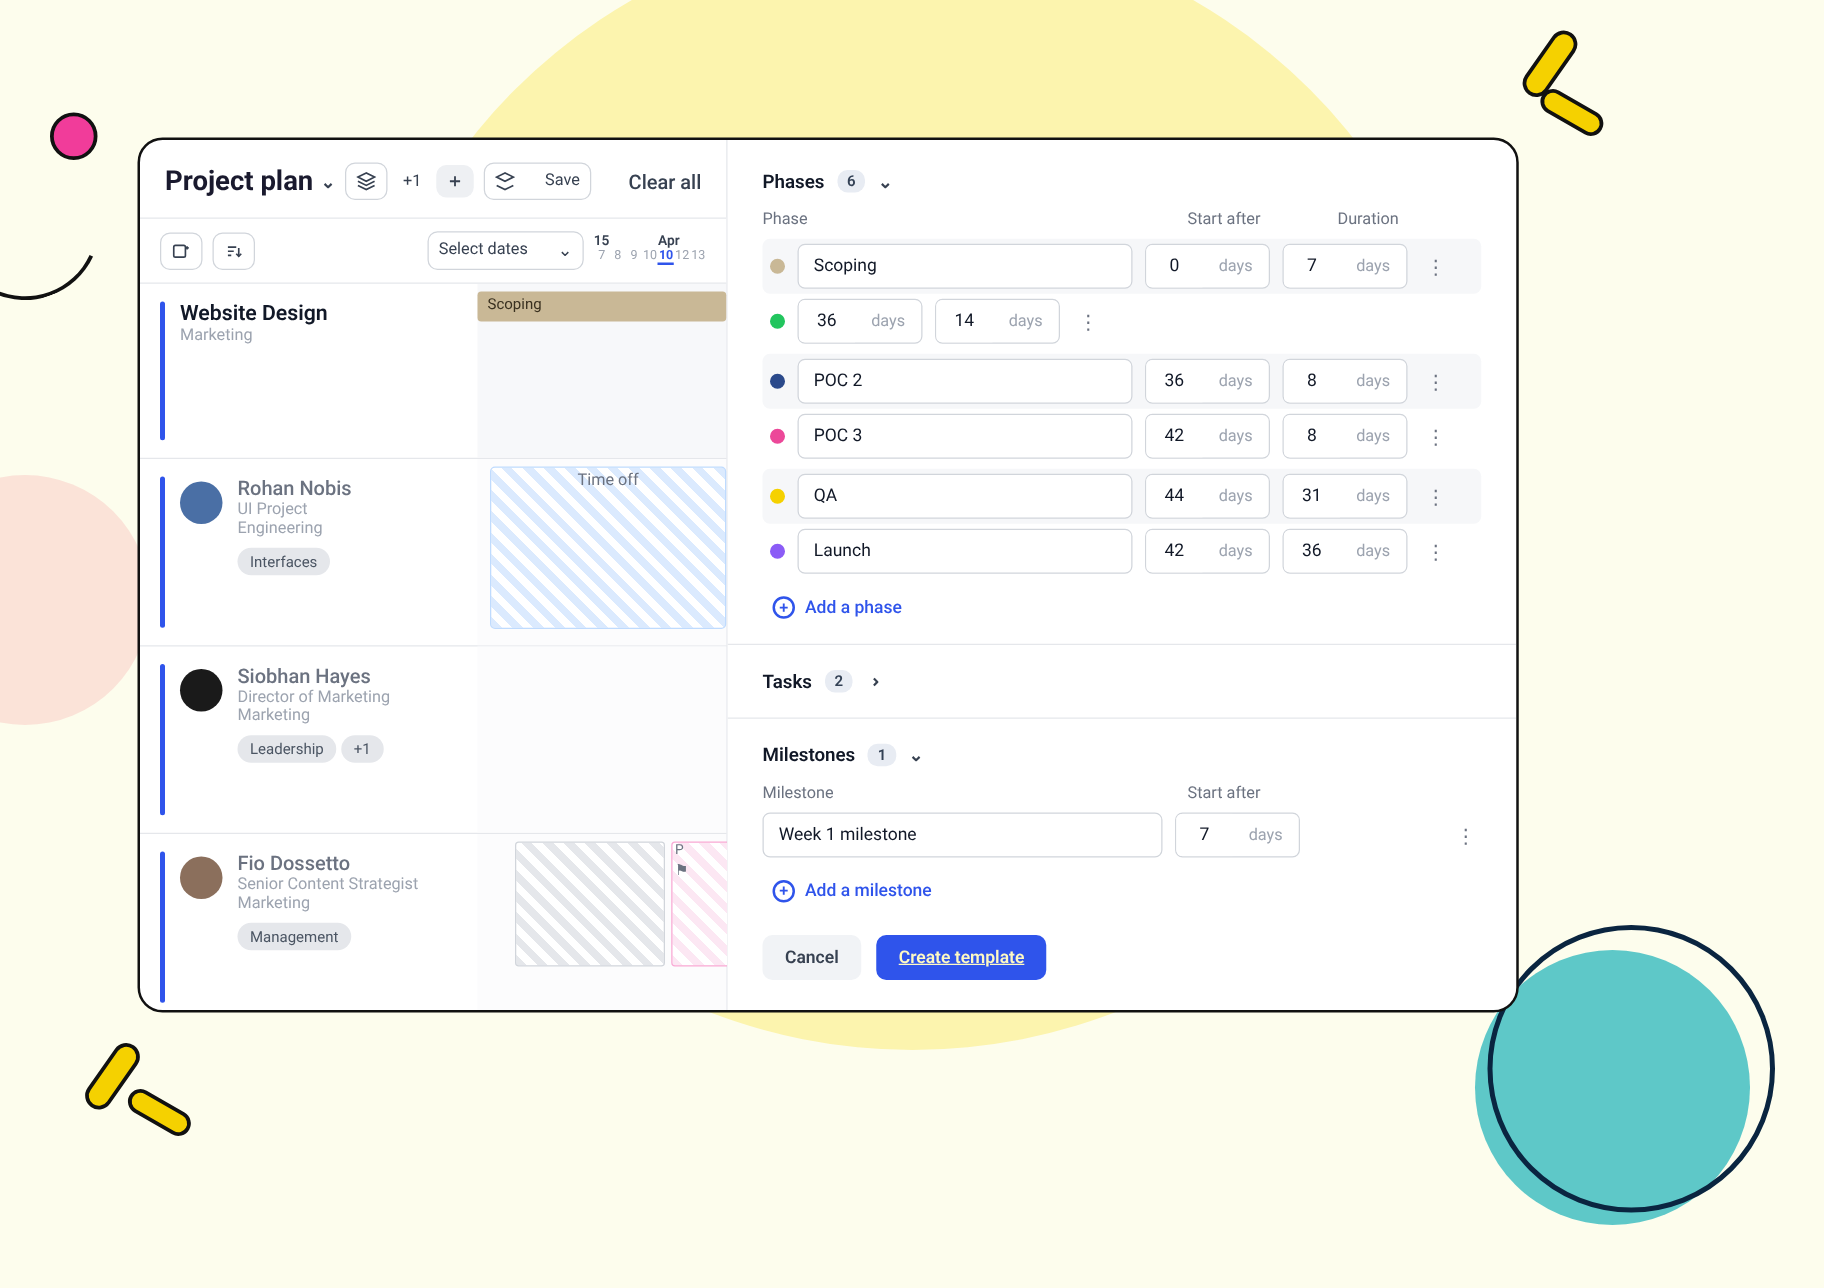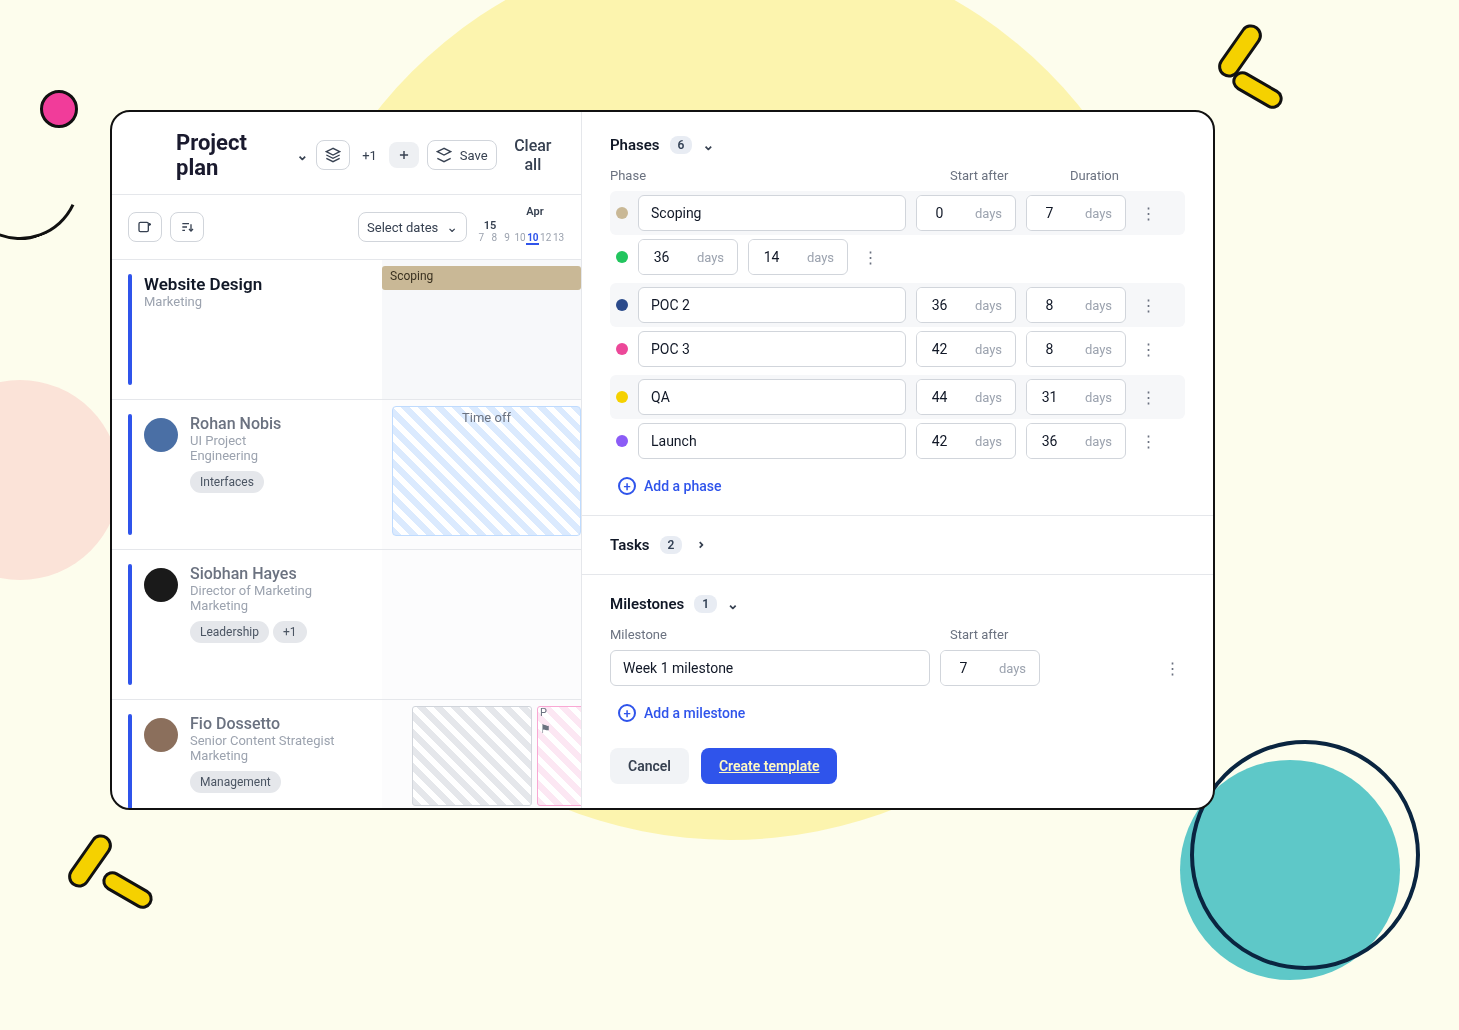--- a/index.html
+++ b/index.html
@@ -15,23 +15,23 @@
   .slash1 { width:60px; height:22px; top:40px; left:1210px; transform:rotate(-55deg); }
   .slash2 { width:55px; height:20px; top:80px; left:1230px; transform:rotate(30deg); }
   .slash3 { width:60px; height:22px; top:850px; left:60px; transform:rotate(-55deg);}
   .slash4 { width:55px; height:20px; top:880px; left:100px; transform:rotate(30deg);}
 
   .app { position: absolute; top: 110px; left: 110px; width: 1105px; height: 700px; background: #fff; border: 2px solid #111; border-radius: 20px; display: flex; overflow: hidden; }
   .left-pane { width: 470px; display:flex; flex-direction:column; border-right: 1px solid #e5e7eb; }
   .right-pane { flex: 1; padding: 24px 28px; overflow-y:auto; display:flex; flex-direction:column; }
 
   .toolbar { display:flex; align-items:center; gap:8px; padding: 18px 20px 14px; }
-  .title { font-size: 22px; font-weight: 700; color:#1a1a2e; display:flex; align-items:center; gap:6px;margin-left:44px;}
+  .title { font-size: 22px; font-weight: 700; color:#1a1a2e; display:flex; align-items:center; gap:6px;}
   .chev { font-size:14px; color:#374151;}
-  .icon-btn { display:inline-flex; align-items:center; justify-content:center; border:1px solid #d1d5db; border-radius:8px; padding:6px 8px; background:#fff; color:#374151; font-size:13px; gap:8px; cursor:pointer;}
+  .icon-btn { display:inline-flex; align-items:flex-start; justify-content:center; border:1px solid #d1d5db; border-radius:8px; padding:6px 8px; background:#fff; color:#374151; font-size:13px; gap:24px; cursor:pointer;}
   .icon-btn.grey { background:#eef0f3; border:none;}
   .plus-badge { color:#374151; font-size:13px; padding:0 4px;}
   .link-btn { background:none; border:none; color:#374151; font-size:16px; cursor:pointer; margin-left:auto; font-weight:500;}
 
   .subbar { display:flex; align-items:center; gap:8px; padding: 10px 16px; border-top:1px solid #e5e7eb; border-bottom:1px solid #e5e7eb; background:#fff;}
   .subbar .spacer { flex:1; }
 
   .timeline-head { display:flex; flex-direction:column; font-size:11px; color:#6b7280; padding: 0 0 4px 0; border-bottom:1px solid #e5e7eb; overflow:hidden;}
   .timeline-head .monthrow { display:flex; font-weight:600; color:#374151;}
   .timeline-head .dayrow { display:flex; gap:0; }
@@ -147,21 +147,21 @@
             <polyline points="15 15 18 18 21 15"></polyline>
           </svg>
       </button>
       <div class="spacer"></div>
       <button class="icon-btn">
         <span>Select dates</span>
         <span class="chev">⌄</span>
       </button>
       <div class="timeline-head" style="width:90px; border:none;">
         <div class="monthrow">
-            <span style="width:30px;text-align:center;margin-top:14px;">15</span>
+            <span style="width:30px;">15</span>
             <span style="flex:1;text-align:center;">Apr</span>
           </div>
         <div class="dayrow" id="dayrow">
             <span class="day" style="width: 13px; font-size: 10px;">7</span>
             <span class="day" style="width: 13px; font-size: 10px;">8</span>
             <span class="day" style="width: 13px; font-size: 10px;">9</span>
             <span class="day" style="width: 13px; font-size: 10px;">10</span>
             <span class="day cur" style="width: 13px; font-size: 10px;">10</span>
             <span class="day" style="width: 13px; font-size: 10px;">12</span>
             <span class="day" style="width: 13px; font-size: 10px;">13</span>

